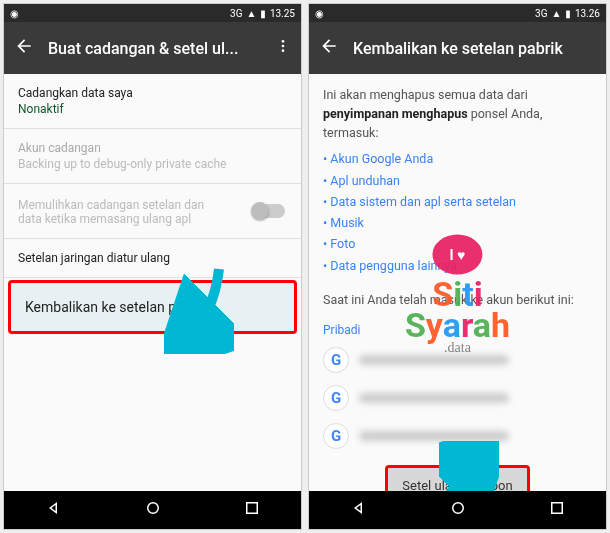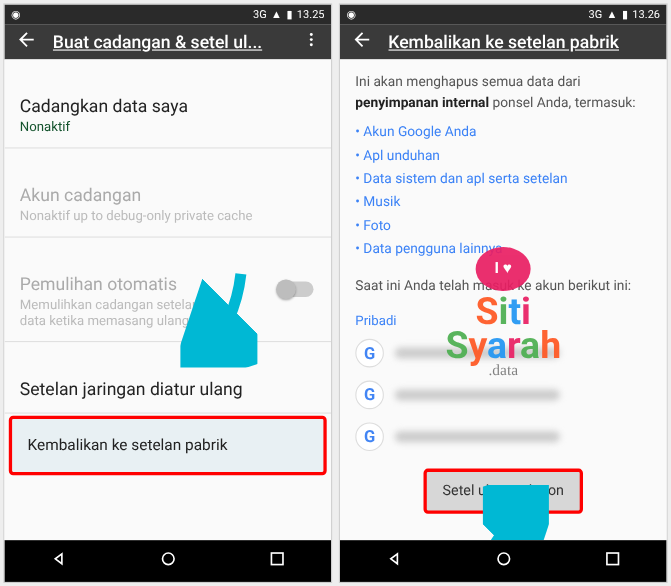--- a/index.html
+++ b/index.html
@@ -1,24 +1,24 @@
 <!DOCTYPE html>
 <html><head>
 <meta charset="utf-8">
 <style>
   * { margin: 0; padding: 0; box-sizing: border-box; font-family: Roboto, Arial, sans-serif; }
   body { background: #eee; width: 610px; height: 533px; display: flex; gap: 6px; padding: 3px; position: relative; }
   .phone { flex: 1; background: #fff; display: flex; flex-direction: column; position: relative; overflow: hidden; border: 1px solid #ccc; }
   .statusbar { background: #2a2a2a; color: #fff; height: 18px; display: flex; justify-content: flex-end; align-items: center; gap: 4px; padding: 0 6px; font-size: 10px; }
   .statusbar .left { margin-right: auto; }
-  .appbar { background: #3a3a3a; color: #fff; height: 32px; display: flex; align-items: center; padding: 0 10px; gap: 14px; text-decoration: underline; }
+  .appbar { background: #3a3a3a; color: #fff; height: 52px; display: flex; align-items: center; padding: 0 10px; gap: 14px; }
   .appbar .title { font-size: 16px; font-weight: 500; flex: 1; white-space: nowrap; overflow: hidden; text-overflow: ellipsis; }
   .content { flex: 1; overflow: hidden; background: #fafafa; position: relative; }
   .row { padding: 12px 14px; border-bottom: 0; }
-  .row .primary { font-size: 16px; color: #222; margin-top: 21px; }
+  .row .primary { font-size: 12px; color: #222; }
   .row .secondary { font-size: 12px; color: #14532d; margin-top: 2px; }
   .row.disabled .primary { color: #aaa; }
   .row.disabled .secondary { color: #bbb; }
   .divider { height: 1px; background: #e0e0e0; }
   .toggle { width: 32px; height: 14px; background: #ccc; border-radius: 7px; position: absolute; right: 16px; top: 50%; transform: translateY(-50%); }
   .toggle::after { content: ""; position: absolute; width: 18px; height: 18px; background: #bdbdbd; border-radius: 50%; top: -2px; left: -2px; box-shadow: 0 1px 2px rgba(0,0,0,.3); }
   .highlight-box { border: 3px solid #ff0000; border-radius: 4px; background: #e8f0f3; padding: 16px 14px; margin: 2px 4px; }
   .highlight-box .primary { font-size: 14px; color: #222; }
   .navbar { background: #000; height: 38px; display: flex; justify-content: space-around; align-items: center; }
   .navsvg { width: 18px; height: 18px; }
@@ -68,25 +68,24 @@
     </span>
   </div>
   <div class="content">
     <div class="row">
       <div class="primary">Cadangkan data saya</div>
       <div class="secondary">Nonaktif</div>
     </div>
     <div class="divider"></div>
     <div class="row disabled">
       <div class="primary">Akun cadangan</div>
-      <div class="secondary">Nonaktif up to debug-only private cache</div>
+      <div class="secondary">Backing up to debug-only private cache</div>
     </div>
     <div class="divider"></div>
     <div class="row disabled" style="position:relative">
-      <div class="primary">Pemulihan otomatis</div>
       <div class="secondary" style="max-width:200px">Memulihkan cadangan setelan dan data ketika memasang ulang apl</div>
       <div class="toggle"></div>
     </div>
     <div class="divider"></div>
     <div class="row">
       <div class="primary">Setelan jaringan diatur ulang</div>
     </div>
     <div class="divider"></div>
     <div class="highlight-box">
       <div class="primary">Kembalikan ke setelan pabrik</div>
@@ -125,21 +124,21 @@
   <div class="appbar">
     <span>
       <svg width="20" height="20" viewBox="0 0 24 24" fill="#fff">
           <path d="M20 11H7.8l5.6-5.6L12 4l-8 8 8 8 1.4-1.4L7.8 13H20z"></path>
         </svg>
     </span>
     <span class="title">Kembalikan ke setelan pabrik</span>
   </div>
   <div class="content">
     <div class="info-text">
-      <span>Ini akan menghapus semua data dari </span><b>penyimpanan internal</b><span> ponsel Anda, termasuk:</span>
+      <span>Ini akan menghapus semua data dari </span><b>penyimpanan menghapus</b><span> ponsel Anda, termasuk:</span>
     </div>
     <div class="bullets">
       <div>• <span>Akun Google Anda</span></div>
       <div>• <span>Apl unduhan</span></div>
       <div>• <span>Data sistem dan apl serta setelan</span></div>
       <div>• <span>Musik</span></div>
       <div>• <span>Foto</span></div>
       <div>• <span>Data pengguna lainnya</span></div>
     </div>
     <div class="msg">Saat ini Anda telah masuk ke akun berikut ini:</div>

